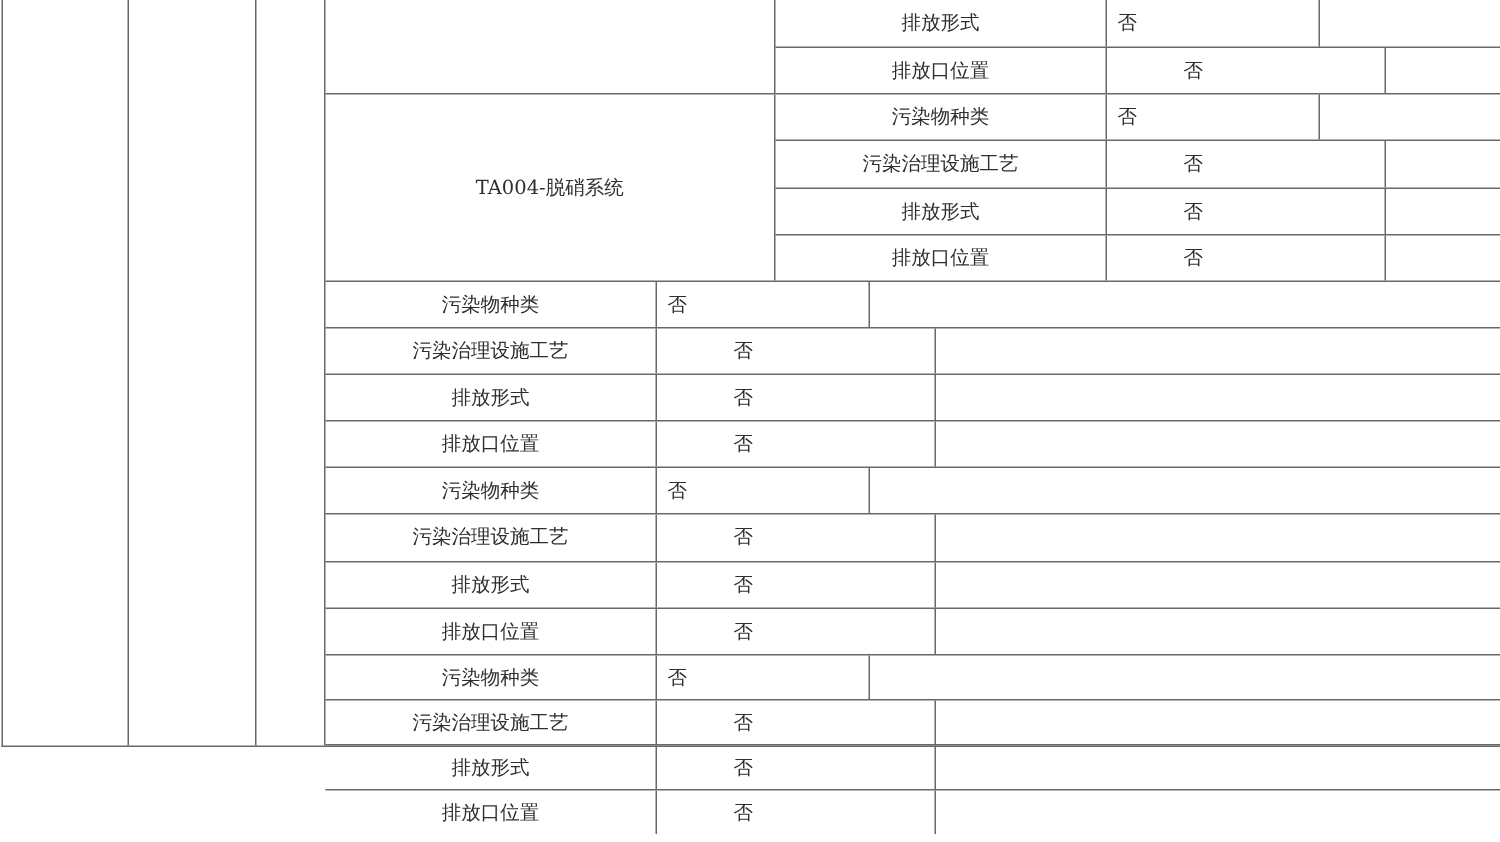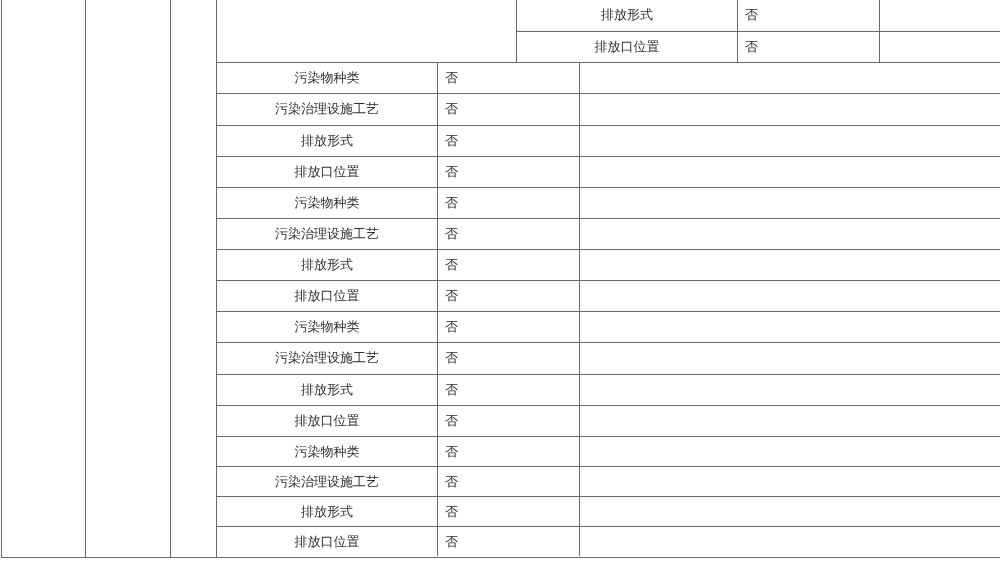--- a/index.html
+++ b/index.html
@@ -19,21 +19,21 @@
     color: #2e2e2e;
     overflow: hidden;
   }
 
   
   .table-wrap {
     position: absolute;
     left: 1px;
     top: 0;
     right: 0;
-    height: 558px;
+    height: 498px;
     border-left: 1px solid #686868;
     border-bottom: 1px solid #686868;
     display: flex;
     align-items: flex-start;
   }
 
   .col {
     height: 100%;
     border-right: 1px solid #686868;
     flex: 0 0 auto;
@@ -74,21 +74,21 @@
   .rows {
     flex: 1 1 auto;
     display: flex;
     flex-direction: column;
   }
   .row {
     flex: 1 1 0;
     display: flex;
     align-items: stretch;
   }
-  .row + .row { border-top: 1px solid #686868; }
+  .row + .row { border-top: 1px solid #686868; gap: 44px; }
 
   .cell {
     display: flex;
     align-items: center;
   }
   .label-cell {
     flex: 0 0 auto;
     width: 221px;
     border-right: 1px solid #686868;
     justify-content: center;
@@ -127,20 +127,21 @@
           </div>
           <div class="row">
             <div class="cell label-cell">排放口位置</div>
             <div class="cell value-cell">否</div>
             <div class="cell blank-cell"></div>
           </div>
         </div>
       </div>
 
       <div class="block block-1">
+        <div class="system-cell">TA004-脱硝系统</div>
         <div class="rows">
           <div class="row">
             <div class="cell label-cell">污染物种类</div>
             <div class="cell value-cell">否</div>
             <div class="cell blank-cell"></div>
           </div>
           <div class="row">
             <div class="cell label-cell">污染治理设施工艺</div>
             <div class="cell value-cell">否</div>
             <div class="cell blank-cell"></div>

